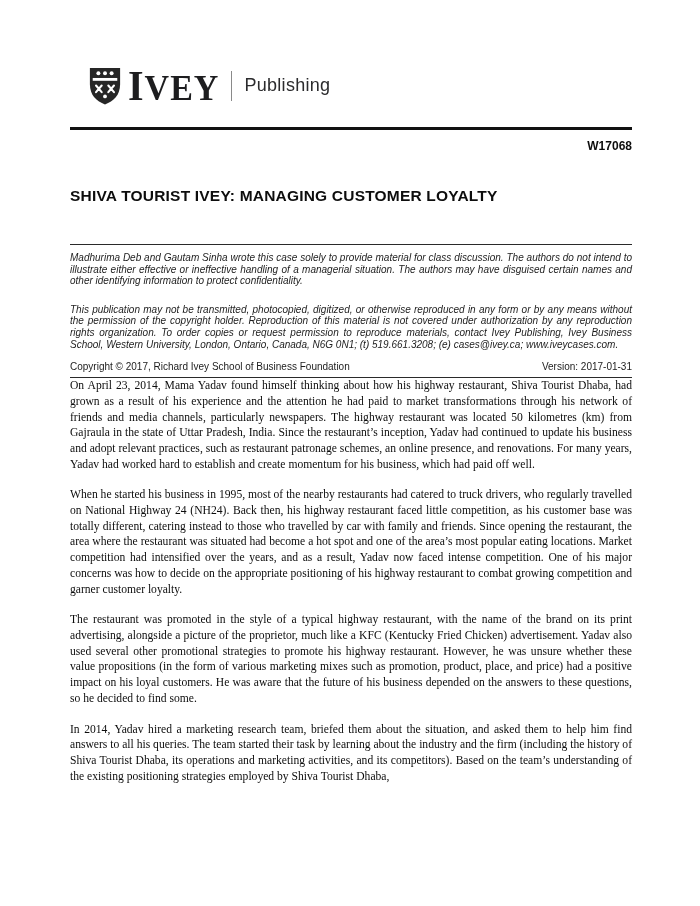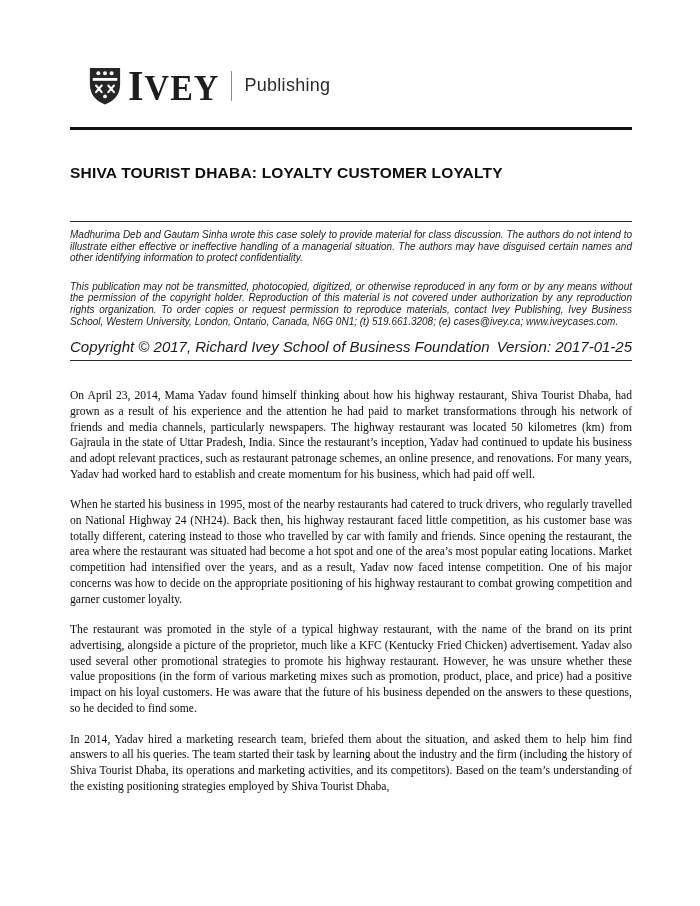--- a/index.html
+++ b/index.html
@@ -74,36 +74,34 @@
     line-height: 11.6px;
     text-align: justify;
     color: #1c1c1c;
     margin-top: 7px;
   }
   .note + .note { margin-top: 17px; }
 
   .copyright-row {
     display: flex;
     justify-content: space-between;
-    font-style: italic;
-    font-size: 15px;
+    font-size: 10px;
     color: #1c1c1c;
     margin-top: 11px;
     padding-bottom: 5px;
     border-bottom: 1px solid #2a2a2a;
   }
 
   
   .body-text {
     font-family: "Liberation Serif", serif;
     font-size: 11.6px;
     line-height: 15.7px;
     text-align: justify;
     color: #0c0c0c;
-    margin-top: 27px;
   }
   .body-text p { margin-bottom: 15px; }
 </style>
 </head>
 <body>
 
 <div class="page">
 
   <header class="masthead">
     <span class="crest">
@@ -118,32 +116,33 @@
         <circle cx="18" cy="31" r="2" fill="#ffffff"></circle>
       </svg>
     </span>
     <span class="brand">IVEY</span>
     <span class="logo-divider"></span>
     <span class="publishing">Publishing</span>
   </header>
 
   <div class="rule-thick"></div>
 
+  <div class="doc-code">W17068</div>
 
-  <h1 class="title">SHIVA TOURIST DHABA: LOYALTY CUSTOMER LOYALTY</h1>
+  <h1 class="title">SHIVA TOURIST IVEY: MANAGING CUSTOMER LOYALTY</h1>
 
   <div class="rule-thin disclaimer-rule"></div>
 
   <p class="note">Madhurima Deb and Gautam Sinha wrote this case solely to provide material for class discussion. The authors do not intend to illustrate either effective or ineffective handling of a managerial situation. The authors may have disguised certain names and other identifying information to protect confidentiality.</p>
 
   <p class="note">This publication may not be transmitted, photocopied, digitized, or otherwise reproduced in any form or by any means without the permission of the copyright holder. Reproduction of this material is not covered under authorization by any reproduction rights organization. To order copies or request permission to reproduce materials, contact Ivey Publishing, Ivey Business School, Western University, London, Ontario, Canada, N6G 0N1; (t) 519.661.3208; (e) cases@ivey.ca; www.iveycases.com.</p>
 
   <div class="copyright-row">
     <span>Copyright © 2017, Richard Ivey School of Business Foundation</span>
-    <span>Version: 2017-01-25</span>
+    <span>Version: 2017-01-31</span>
   </div>
 
   <main class="body-text">
     <p>On April 23, 2014, Mama Yadav found himself thinking about how his highway restaurant, Shiva Tourist Dhaba, had grown as a result of his experience and the attention he had paid to market transformations through his network of friends and media channels, particularly newspapers. The highway restaurant was located 50 kilometres (km) from Gajraula in the state of Uttar Pradesh, India. Since the restaurant’s inception, Yadav had continued to update his business and adopt relevant practices, such as restaurant patronage schemes, an online presence, and renovations. For many years, Yadav had worked hard to establish and create momentum for his business, which had paid off well.</p>
     <p>When he started his business in 1995, most of the nearby restaurants had catered to truck drivers, who regularly travelled on National Highway 24 (NH24). Back then, his highway restaurant faced little competition, as his customer base was totally different, catering instead to those who travelled by car with family and friends. Since opening the restaurant, the area where the restaurant was situated had become a hot spot and one of the area’s most popular eating locations. Market competition had intensified over the years, and as a result, Yadav now faced intense competition. One of his major concerns was how to decide on the appropriate positioning of his highway restaurant to combat growing competition and garner customer loyalty.</p>
     <p>The restaurant was promoted in the style of a typical highway restaurant, with the name of the brand on its print advertising, alongside a picture of the proprietor, much like a KFC (Kentucky Fried Chicken) advertisement. Yadav also used several other promotional strategies to promote his highway restaurant. However, he was unsure whether these value propositions (in the form of various marketing mixes such as promotion, product, place, and price) had a positive impact on his loyal customers. He was aware that the future of his business depended on the answers to these questions, so he decided to find some.</p>
     <p>In 2014, Yadav hired a marketing research team, briefed them about the situation, and asked them to help him find answers to all his queries. The team started their task by learning about the industry and the firm (including the history of Shiva Tourist Dhaba, its operations and marketing activities, and its competitors). Based on the team’s understanding of the existing positioning strategies employed by Shiva Tourist Dhaba,</p>
   </main>
 
 </div>

